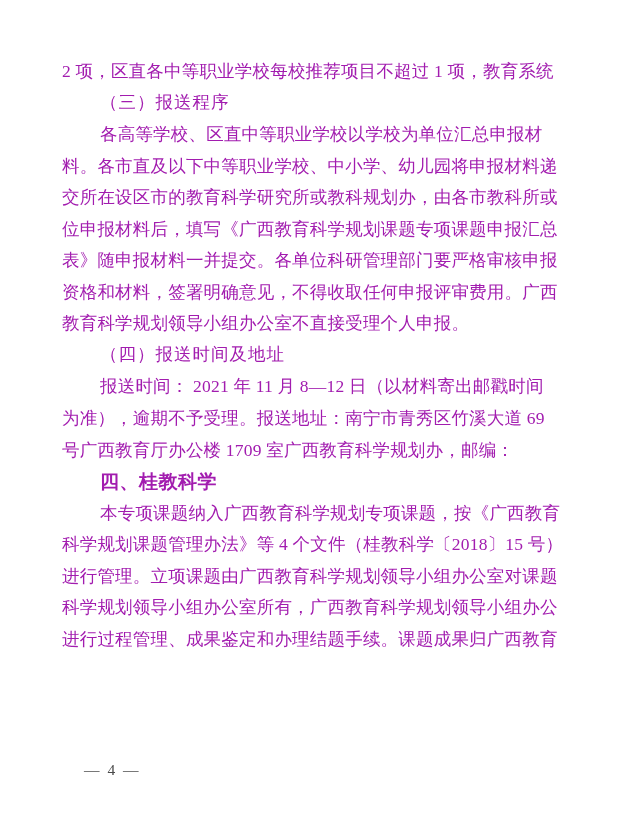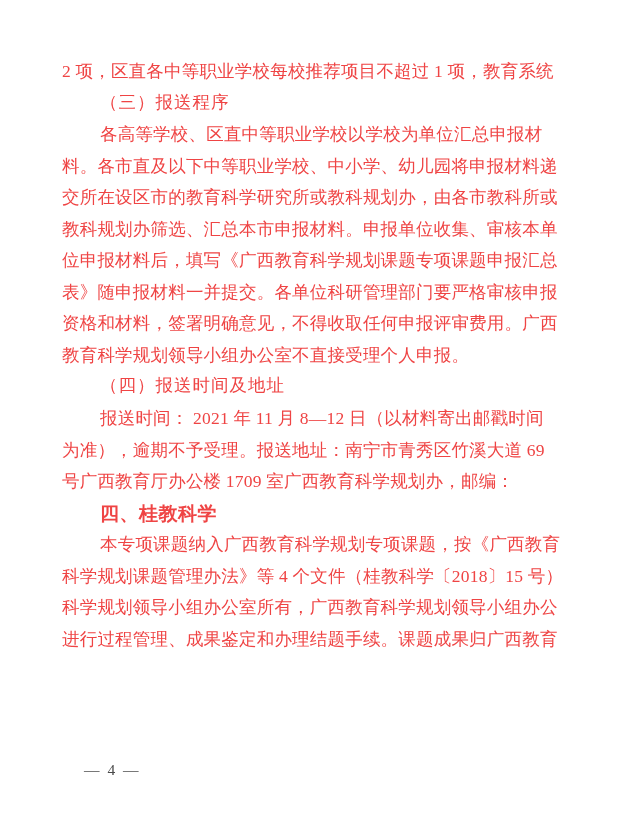--- a/index.html
+++ b/index.html
@@ -16,21 +16,21 @@
   }
   .text-column {
     position: absolute;
     left: 62px; top: 56px;
     width: 497px;
   }
   .line {
     height: 31.55px;
     line-height: 31.55px;
     font-size: 17.5px;
-    color: #ef4444;
+    color: #a21caf;
     white-space: nowrap;
     letter-spacing: 0.2px;
   }
   .line.indent { text-indent: 38px; font-family: Liberation Serif, serif; }
   .line.kaiti {
     font-family: Liberation Mono, monospace;
     letter-spacing: 1px;
   }
   .line.heading-bold {
     font-family: "Liberation Sans", "DejaVu Sans", sans-serif;
@@ -52,29 +52,29 @@
 <body>
 
 <div class="page">
   <div class="text-column">
 
   <div class="line">2 项，区直各中等职业学校每校推荐项目不超过 1 项，教育系统</div>
       <div class="line kaiti indent">（三）报送程序</div>
       <div class="line indent">各高等学校、区直中等职业学校以学校为单位汇总申报材</div>
       <div class="line">料。各市直及以下中等职业学校、中小学、幼儿园将申报材料递</div>
       <div class="line">交所在设区市的教育科学研究所或教科规划办，由各市教科所或</div>
-      <div class="line">教科规划办筛选、汇总本市申报材料。申报单位收集、审核本单</div>
       <div class="line">位申报材料后，填写《广西教育科学规划课题专项课题申报汇总</div>
       <div class="line">表》随申报材料一并提交。各单位科研管理部门要严格审核申报</div>
       <div class="line">资格和材料，签署明确意见，不得收取任何申报评审费用。广西</div>
       <div class="line">教育科学规划领导小组办公室不直接受理个人申报。</div>
       <div class="line kaiti indent">（四）报送时间及地址</div>
       <div class="line indent">报送时间： 2021 年 11 月 8—12 日（以材料寄出邮戳时间</div>
       <div class="line">为准），逾期不予受理。报送地址：南宁市青秀区竹溪大道 69</div>
       <div class="line">号广西教育厅办公楼 1709 室广西教育科学规划办，邮编：</div>
       <div class="line heading-bold indent">四、桂教科学</div>
       <div class="line indent">本专项课题纳入广西教育科学规划专项课题，按《广西教育</div>
       <div class="line">科学规划课题管理办法》等 4 个文件（桂教科学〔2018〕15 号）</div>
+      <div class="line">进行管理。立项课题由广西教育科学规划领导小组办公室对课题</div>
       <div class="line">科学规划领导小组办公室所有，广西教育科学规划领导小组办公</div>
       <div class="line">进行过程管理、成果鉴定和办理结题手续。课题成果归广西教育</div>
     </div>
   <div class="page-footer">— 4 —</div>
 </div>
 
 </body></html>

